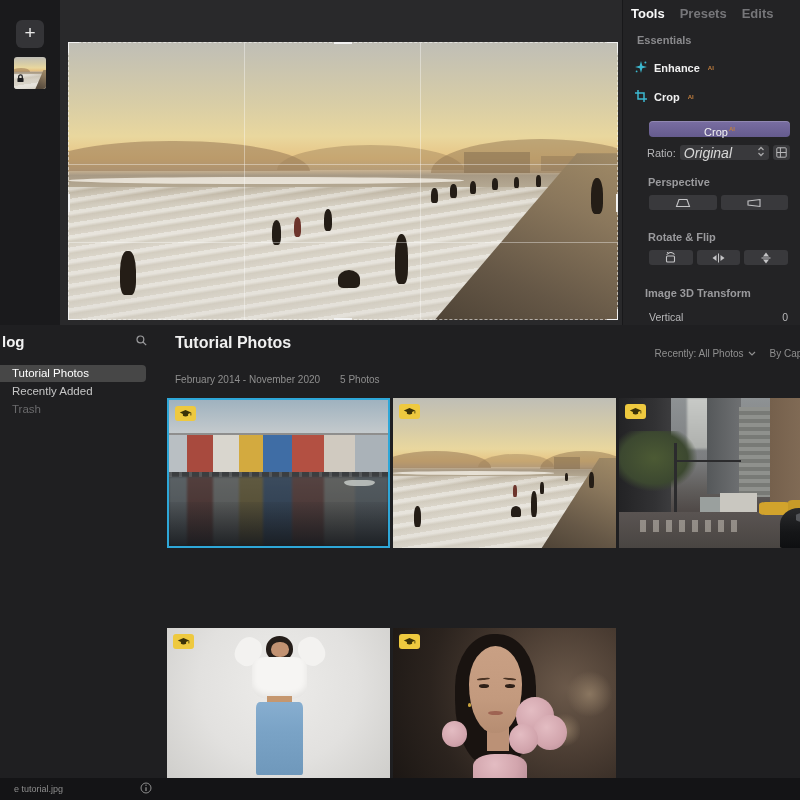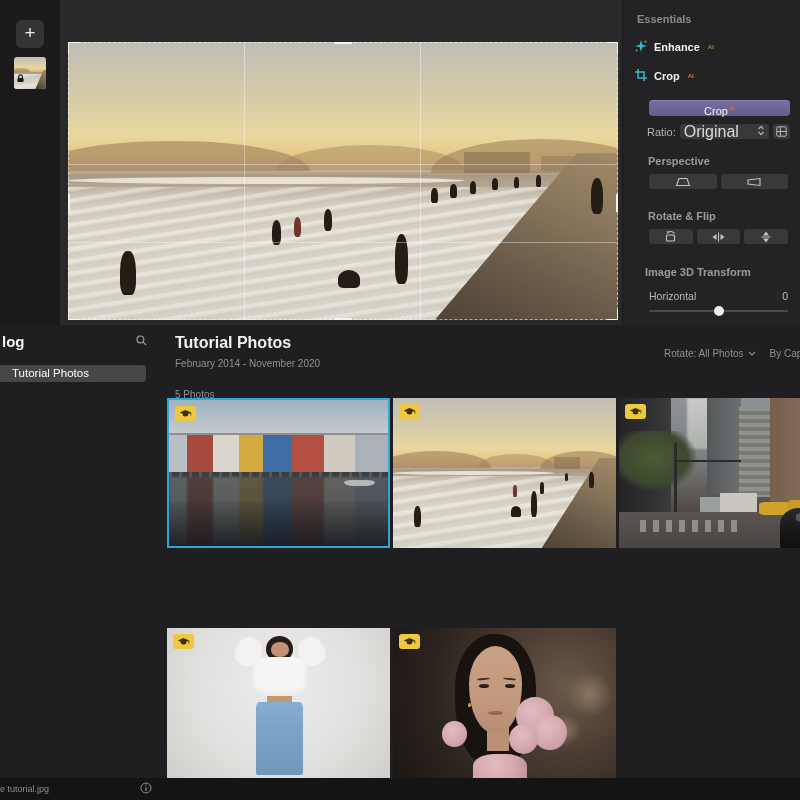--- a/index.html
+++ b/index.html
@@ -52,21 +52,21 @@
   .tab.active { color:#fafafa; }
   .sec-label { color:#8a8a8d; font-size:11px; font-weight:bold; }
   .essentials-title { margin:13px 8px 0 14px; }
   .tool-row { display:flex; align-items:center; gap:7px; margin:15px 0 0 12px; cursor:pointer; }
   .tool-row .lbl { color:#f0f0f0; font-weight:bold; }
   sup.ai { color:#c27f3f; font-size:6px; font-weight:bold; vertical-align:super; margin-left:1px; }
   .crop-btn { margin:17px 10px 0 26px; height:16px; border-radius:4px; background:linear-gradient(180deg,#796ea2 0%,#655b8e 100%); box-shadow:inset 0 1px 0 rgba(255,255,255,.18); color:#f2f2f2; font-size:11px; text-align:center; line-height:16px; cursor:pointer; }
   .ratio-row { display:flex; align-items:center; margin:8px 10px 0 24px; gap:4px; }
   .ratio-row .lbl { color:#b5b5b7; }
   .ratio-select { flex:1; height:15px; background:#39393c; border-radius:3px; display:flex; align-items:center; justify-content:space-between; padding:0 4px; cursor:pointer; }
-  .ratio-select .val { color:#d8d8d8; font-size:16px; }
+  .ratio-select .val { color:#d8d8d8; font-size:14px;font-style:italic; }
   .sq-btn { width:17px; height:15px; background:#39393c; border-radius:3px; display:flex; align-items:center; justify-content:center; cursor:pointer; }
   .persp-title { margin:16px 0 6px 25px; color:#9a9a9d; font-weight:bold; }
   .btn-row { display:flex; gap:4px; margin:7px 12px 0 26px; }
   .gbtn { flex:1; height:15px; background:#39393c; border-radius:3px; display:flex; align-items:center; justify-content:center; cursor:pointer; }
   .rot-title { margin:21px 0 0 25px; color:#9a9a9d; font-weight:bold; }
   .tf-title { margin:22px 0 8px 22px; color:#9a9a9d; font-weight:bold; }
   .slider-block { margin:12px 12px 0 26px; }
   .slider-head { display:flex; justify-content:space-between; color:#b8b8ba; font-size:10.5px; }
   .track { position:relative; height:2px; background:#4a4a4d; margin-top:8px; border-radius:1px; }
   .thumb-dot { position:absolute; left:calc(50% - 5px); top:-4px; width:10px; height:10px; border-radius:50%; background:#ececec; cursor:pointer; }
@@ -77,21 +77,21 @@
   .catalog-header { display:flex; align-items:center; justify-content:space-between; padding:7px 9px 0 2px; }
   .catalog-title { font-size:15px; font-weight:bold; color:#f2f2f2; }
   .cat-items { margin-top:15px; }
   .cat-item { height:17px; line-height:17px; padding-left:12px; font-size:11.5px; color:#c6c6c6; cursor:pointer; margin-bottom:1px; }
   .cat-item.selected { background:#474747; color:#fff; border-radius:0 4px 4px 0; width:146px; }
   .cat-item.dimmed { color:#6a6a6c; }
 
   .browser { flex:1; position:relative; overflow:hidden; }
   .browser-header { position:absolute; left:19px; top:9px; }
   .browser-title { font-size:16px; font-weight:bold; color:#f0f0f0; }
-  .browser-sub { margin-top:6px; font-size:10px; color:#8f8f8f; display:flex; gap:20px;flex-direction:column; }
+  .browser-sub { margin-top:22px; font-size:10px; color:#8f8f8f; display:flex; gap:20px; }
   .browser-meta { position:absolute; right:-14px; top:23px; font-size:10px; color:#8f8f8f; display:flex; align-items:center; gap:14px; white-space:nowrap; }
   .meta-item { display:flex; align-items:center; gap:4px; cursor:pointer; }
 
   .grid { position:absolute; left:11px; top:73px; width:740px; height:380px; }
   .thumb { position:absolute; width:223px; height:150px; overflow:hidden; cursor:pointer; background:#111; }
   .thumb.selected { border:2px solid #2ea7d8; }
   .t1 { left:0; top:0; } .t2 { left:226px; top:0; } .t3 { left:452px; top:0; width:260px; }
   .t4 { left:0; top:230px; } .t5 { left:226px; top:230px; }
   .badge { position:absolute; left:6px; top:6px; width:21px; height:15px; background:#eec93f; border-radius:3px; display:flex; align-items:center; justify-content:center; z-index:5; }
 
@@ -150,21 +150,21 @@
   .art-pp .lips { position:absolute; left:42.5%; top:55%; width:7%; height:3%; background:#9e6352; border-radius:50%; }
   .art-pp .neck { position:absolute; left:42%; top:66%; width:10%; height:16%; background:#bb9176; }
   .art-pp .ruffle { position:absolute; border-radius:50%; background:radial-gradient(circle at 40% 35%,#e3bcc2 0%,#d2a5ad 60%,#b98f98 100%); }
   .art-pp .earring { position:absolute; left:33.5%; top:50%; width:1.6%; height:2.4%; background:#c9a23c; border-radius:50%; }
 
   
   .lock-wrap { position:absolute; left:2px; bottom:2px; }
 
   
   .status-bar { position:absolute; top:778px; left:0; width:800px; height:22px; background:#141416; display:flex; align-items:center; font-size:9px; color:#8d8d8d; }
-  .status-file { margin-left:0; }
+  .status-file { margin-left:14px; }
   .status-info { position:absolute; left:140px; top:4px; cursor:pointer; }
 </style>
 </head>
 <body>
 
 <div id="app">
 
   <div class="top">
 
     <div class="session-strip">
@@ -220,20 +220,25 @@
           <span class="handle h-br"></span>
           <span class="handle h-t"></span>
           <span class="handle h-b"></span>
           <span class="handle h-l"></span>
           <span class="handle h-r"></span>
         </div>
       </div>
     </div>
 
     <div class="tools-panel">
+      <div class="tabs">
+        <span class="tab active">Tools</span>
+        <span class="tab">Presets</span>
+        <span class="tab">Edits</span>
+      </div>
 
       <div class="sec-label essentials-title">Essentials</div>
 
       <div class="tool-row">
         <span>
           <svg width="12" height="12" viewBox="0 0 12 12">
               <path d="M6 0 L7.3 4.7 L12 6 L7.3 7.3 L6 12 L4.7 7.3 L0 6 L4.7 4.7 Z" fill="#3cb8cf"></path>
               <circle cx="10.4" cy="1.6" r="1" fill="#3cb8cf"></circle>
               <circle cx="1.6" cy="10.4" r="0.9" fill="#3cb8cf"></circle>
             </svg>
@@ -311,20 +316,29 @@
           <svg width="10" height="12" viewBox="0 0 10 12" fill="#c4c4c6">
               <path d="M5 0.5 L2 4.5 H8 Z"></path>
               <path d="M5 11.5 L2 7.5 H8 Z"></path>
               <rect x="0.5" y="5.5" width="9" height="1" fill="#c4c4c6"></rect>
             </svg>
         </div>
       </div>
 
       <div class="tf-title sec-label">Image 3D Transform</div>
 
+      <div class="slider-block">
+        <div class="slider-head">
+          <span>Vertical</span>
+          <span>0</span>
+        </div>
+        <div class="track">
+          <span class="thumb-dot"></span>
+        </div>
+      </div>
 
       <div class="slider-block">
         <div class="slider-head">
           <span>Horizontal</span>
           <span>0</span>
         </div>
         <div class="track">
           <span class="thumb-dot"></span>
         </div>
       </div>
@@ -338,34 +352,36 @@
         <span class="catalog-title">log</span>
         <span>
           <svg width="11" height="11" viewBox="0 0 11 11" fill="none" stroke="#9a9a9c" stroke-width="1.2">
               <circle cx="4.4" cy="4.4" r="3.4"></circle>
               <path d="M7 7 L10.2 10.2"></path>
             </svg>
         </span>
       </div>
       <div class="cat-items">
         <div class="cat-item selected">Tutorial Photos</div>
+        <div class="cat-item">Recently Added</div>
+        <div class="cat-item dimmed">Trash</div>
       </div>
     </div>
 
     <div class="browser">
       <div class="browser-header">
         <div class="browser-title">Tutorial Photos</div>
         <div class="browser-sub">
           <span>February 2014 - November 2020</span>
           <span>5 Photos</span>
         </div>
       </div>
       <div class="browser-meta">
         <span class="meta-item">
-          <span>Rotate: All Photos</span>
+          <span>Recently: All Photos</span>
           <svg width="8" height="5" viewBox="0 0 8 5" fill="none" stroke="#8f8f8f" stroke-width="1.2">
               <path d="M1 1 L4 4 L7 1"></path>
             </svg>
         </span>
         <span class="meta-item">
           <span>By Captur</span>
         </span>
       </div>
 
       <div class="grid">

